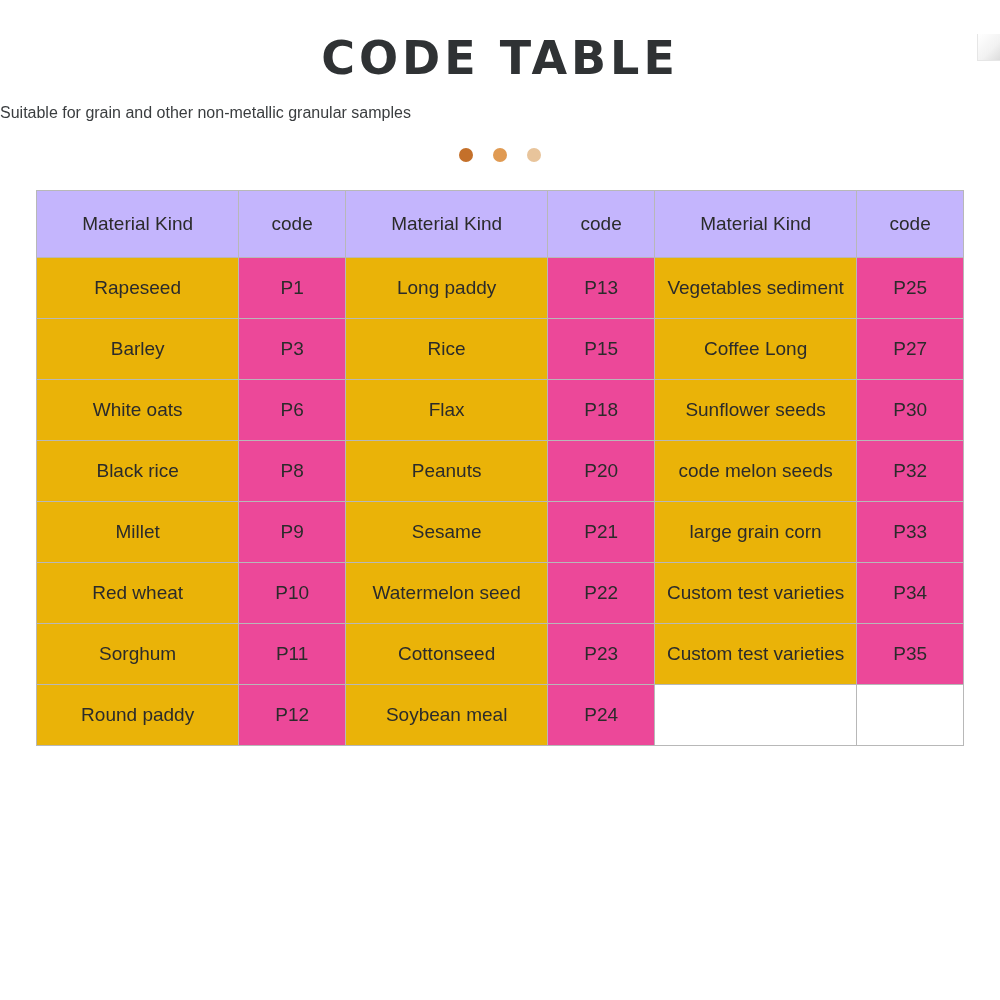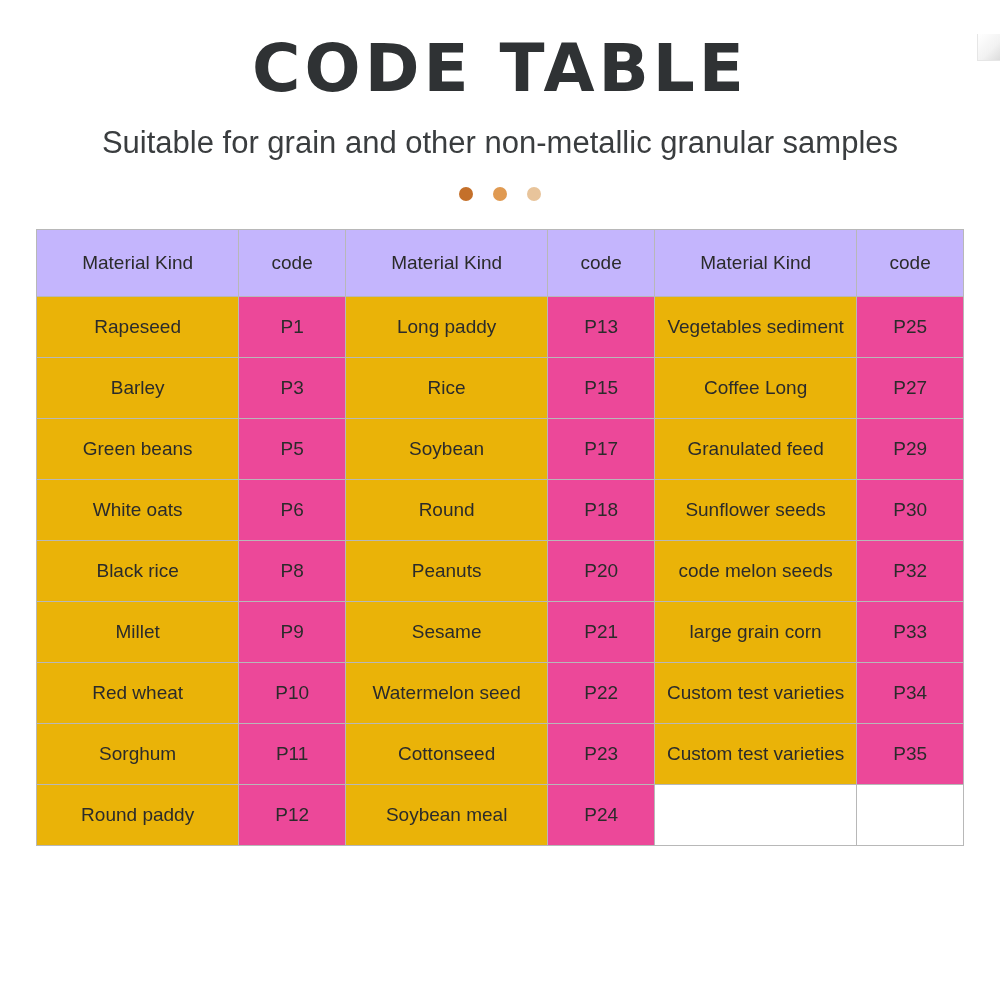--- a/index.html
+++ b/index.html
@@ -15,31 +15,31 @@
     overflow: hidden;
   }
   .page {
     position: relative;
     width: 1000px;
     height: 1000px;
     box-sizing: border-box;
   }
   .title {
     text-align: center;
-    font-size: 66px;
+    font-size: 46px;
     font-weight: bold;
     letter-spacing: 4px;
     color: #2f3234;
     margin: 34px 0 0 0;
     line-height: 1.05;
     font-family: "DejaVu Sans", sans-serif;
   }
   .subtitle {
-    text-align: center;
-    font-size: 31px;
+    text-align: left;
+    font-size: 16px;
     color: #3a3d3f;
     margin-top: 22px;
     font-weight: normal;
   }
   .dots {
     display: flex;
     justify-content: center;
     align-items: center;
     gap: 20px;
     margin-top: 26px;
@@ -148,31 +148,23 @@
           </tr>
           <tr>
             <td class="mat">Barley</td>
             <td class="code">P3</td>
             <td class="mat">Rice</td>
             <td class="code">P15</td>
             <td class="mat">Coffee Long</td>
             <td class="code">P27</td>
           </tr>
           <tr>
-            <td class="mat">Green beans</td>
-            <td class="code">P5</td>
-            <td class="mat">Soybean</td>
-            <td class="code">P17</td>
-            <td class="mat">Granulated feed</td>
-            <td class="code">P29</td>
-          </tr>
-          <tr>
             <td class="mat">White oats</td>
             <td class="code">P6</td>
-            <td class="mat">Round</td>
+            <td class="mat">Flax</td>
             <td class="code">P18</td>
             <td class="mat">Sunflower seeds</td>
             <td class="code">P30</td>
           </tr>
           <tr>
             <td class="mat">Black rice</td>
             <td class="code">P8</td>
             <td class="mat">Peanuts</td>
             <td class="code">P20</td>
             <td class="mat">code melon seeds</td>

